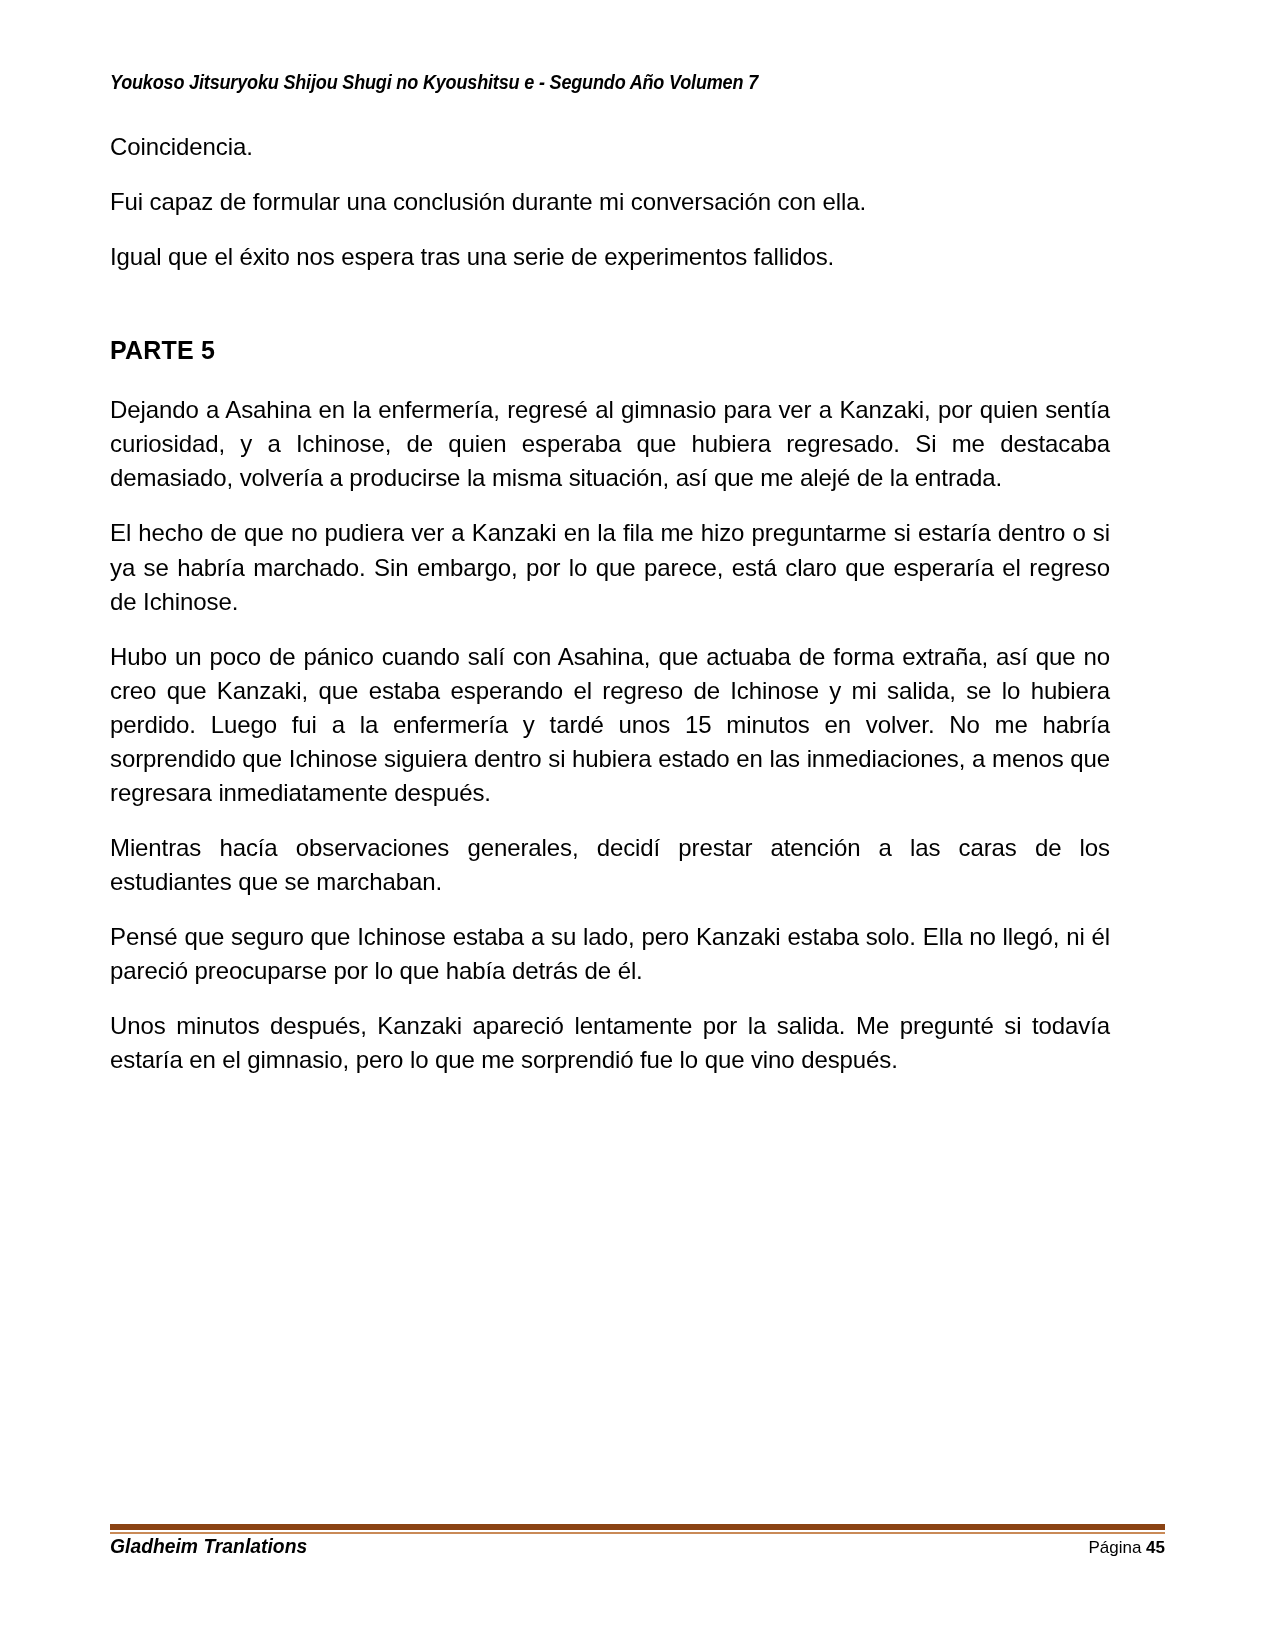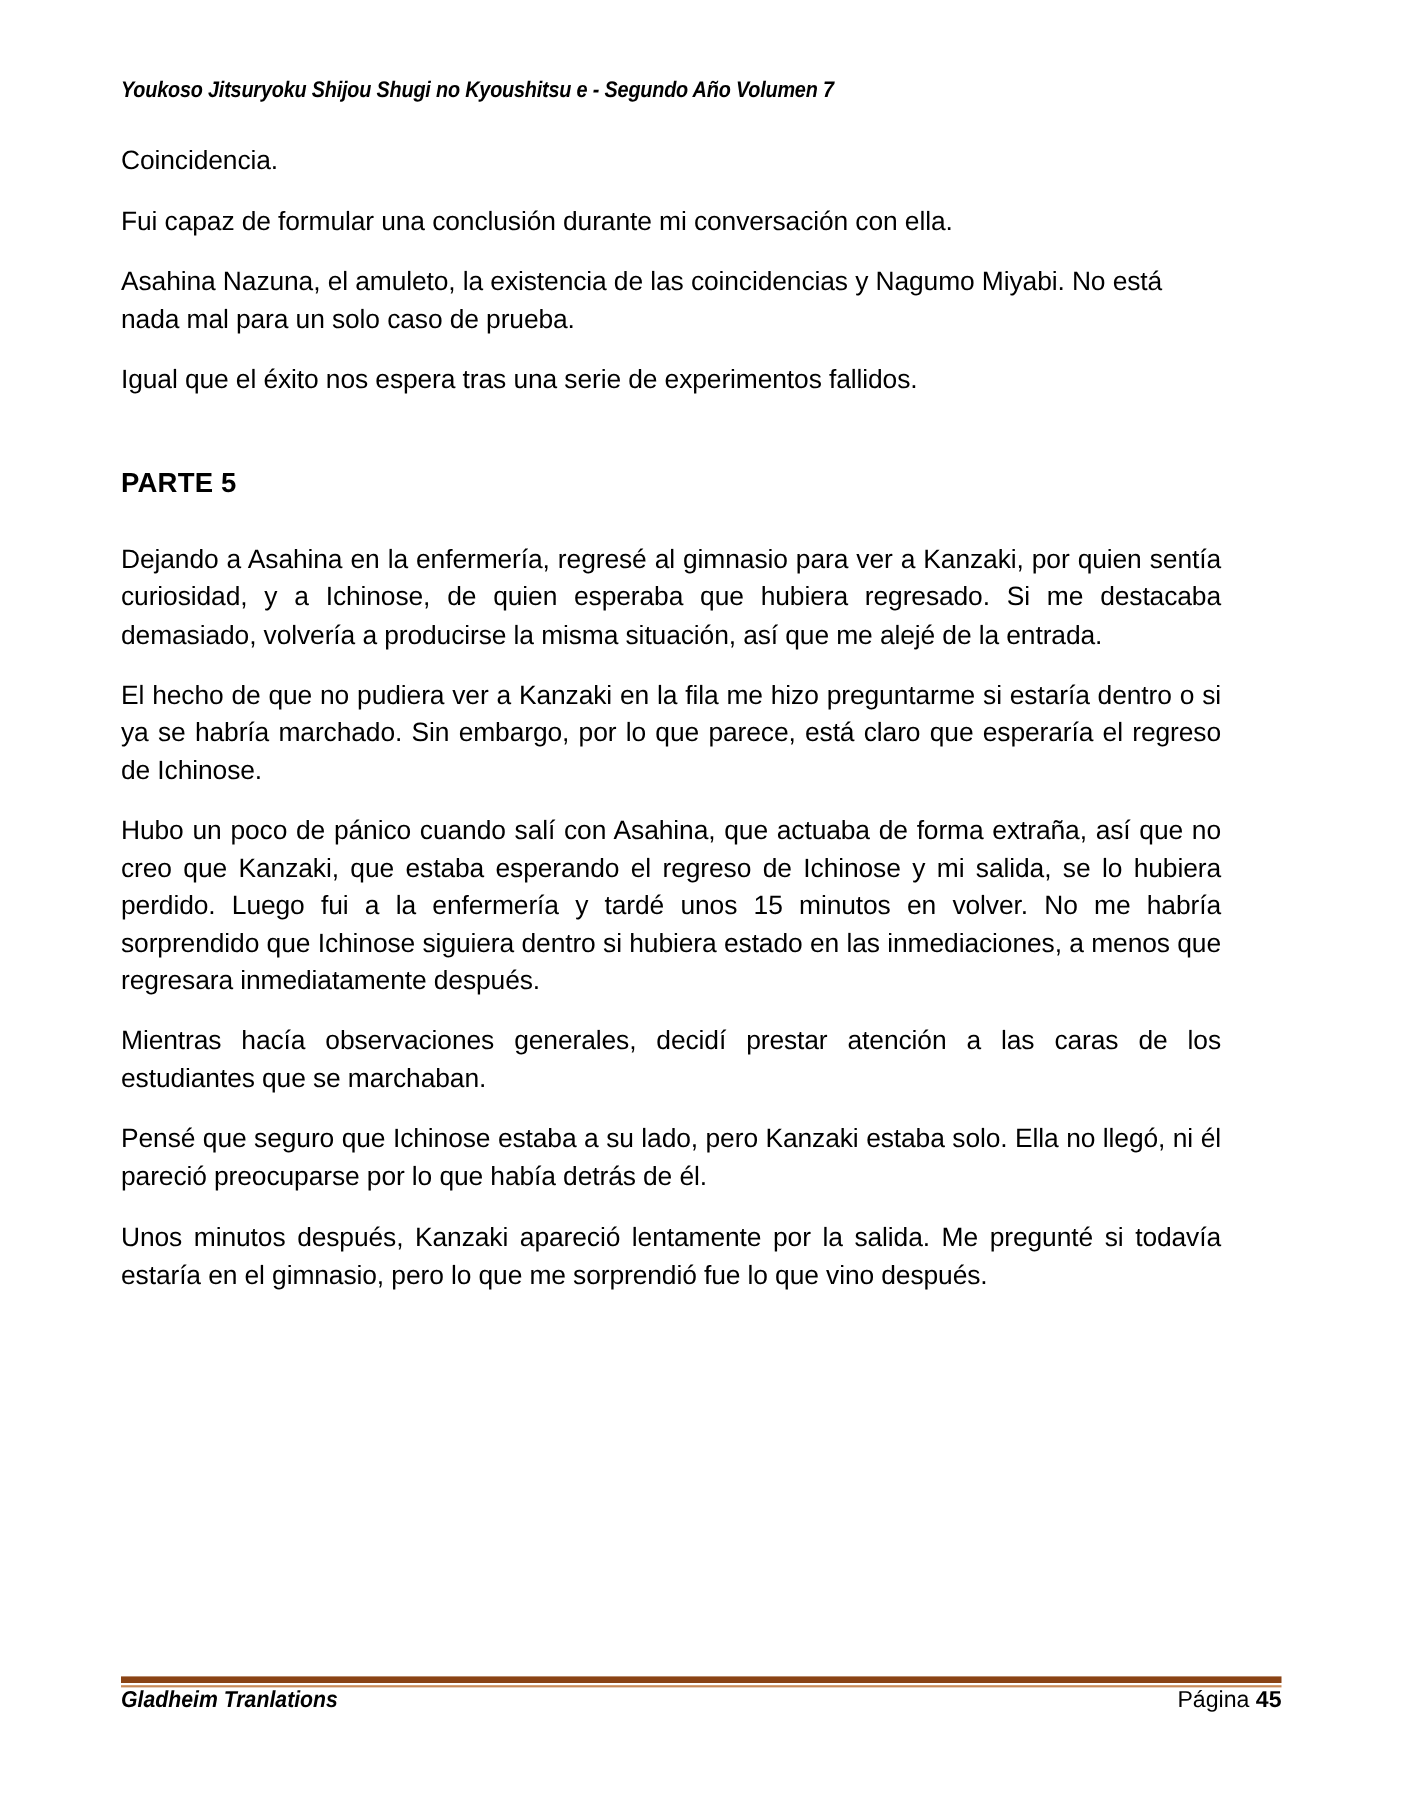--- a/index.html
+++ b/index.html
@@ -55,21 +55,21 @@
     letter-spacing: -0.1px;
   }
   .para.justify {
     text-align: justify;
     text-justify: inter-word;
   }
 
   .section-heading {
     font-size: 25px;
     font-weight: bold;
-    margin: 62px 0 38px 0;
+    margin: 62px 0 28px 0;
     letter-spacing: 0.2px;
     color: #000;
   }
 
   
   .doc-footer {
     position: absolute;
     left: 110px;
     bottom: 92px;
     width: 1055px;
@@ -104,42 +104,41 @@
     font-family: "Liberation Sans", sans-serif;
     font-weight: bold;
     font-style: italic;
     font-size: 21px;
     transform: scaleX(0.92);
     transform-origin: left center;
     white-space: nowrap;
     color: #000;
   }
   .footer-page {
-    font-size: 21px;
+    font-size: 17px;
     color: #000;
     white-space: nowrap;
   }
   .footer-page .page-num {
     font-weight: bold;
   }
 </style>
 </head>
 <body>
 
 <div class="page">
 
   <div class="doc-header">
     <div class="title">Youkoso Jitsuryoku Shijou Shugi no Kyoushitsu e - Segundo Año Volumen 7</div>
   </div>
 
   <div class="content">
 
     <p class="para">Coincidencia.</p>
     <p class="para">Fui capaz de formular una conclusión durante mi conversación con ella.</p>
-    <p class="para">Asahina Nazuna, el amuleto, la existencia de las coincidencias y Nagumo Miyabi. No está nada mal para un solo caso de prueba.</p>
     <p class="para">Igual que el éxito nos espera tras una serie de experimentos fallidos.</p>
 
     <h2 class="section-heading">PARTE 5</h2>
 
     <p class="para justify">Dejando a Asahina en la enfermería, regresé al gimnasio para ver a Kanzaki, por quien sentía curiosidad, y a Ichinose, de quien esperaba que hubiera regresado. Si me destacaba demasiado, volvería a producirse la misma situación, así que me alejé de la entrada.</p>
     <p class="para justify">El hecho de que no pudiera ver a Kanzaki en la fila me hizo preguntarme si estaría dentro o si ya se habría marchado. Sin embargo, por lo que parece, está claro que esperaría el regreso de Ichinose.</p>
     <p class="para justify">Hubo un poco de pánico cuando salí con Asahina, que actuaba de forma extraña, así que no creo que Kanzaki, que estaba esperando el regreso de Ichinose y mi salida, se lo hubiera perdido. Luego fui a la enfermería y tardé unos 15 minutos en volver. No me habría sorprendido que Ichinose siguiera dentro si hubiera estado en las inmediaciones, a menos que regresara inmediatamente después.</p>
     <p class="para justify">Mientras hacía observaciones generales, decidí prestar atención a las caras de los estudiantes que se marchaban.</p>
     <p class="para justify">Pensé que seguro que Ichinose estaba a su lado, pero Kanzaki estaba solo. Ella no llegó, ni él pareció preocuparse por lo que había detrás de él.</p>
     <p class="para justify">Unos minutos después, Kanzaki apareció lentamente por la salida. Me pregunté si todavía estaría en el gimnasio, pero lo que me sorprendió fue lo que vino después.</p>

